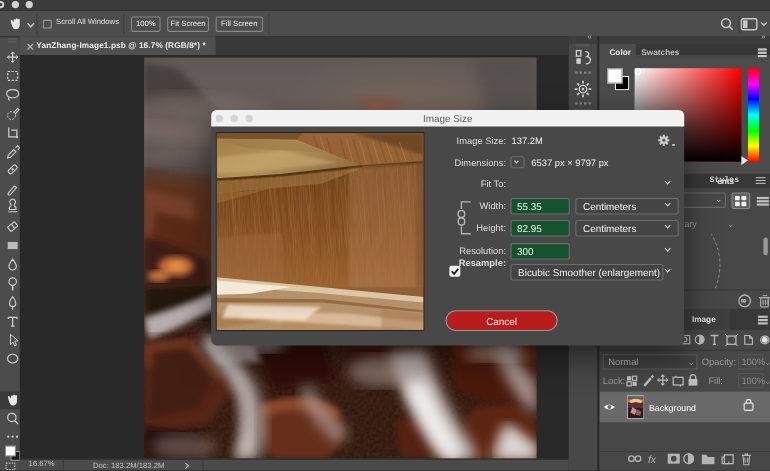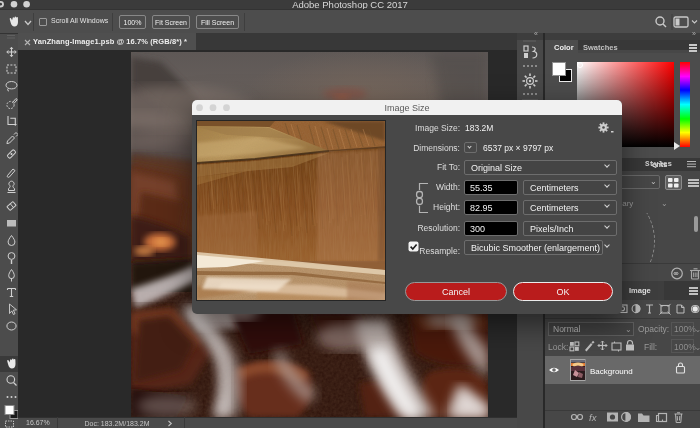--- a/index.html
+++ b/index.html
@@ -17,36 +17,35 @@
 #statusbar{left:18px;top:417px;width:499px;height:11px;background:#4a4a4a;border-top:1px solid #303030;color:#c6c6c6;font-size:8.5px;}
 
 #strip{left:517px;top:33px;width:26px;height:395px;background:#484848;}
 #panels{left:545px;top:33px;width:155px;height:395px;background:#474747;}
 
 #dialog{left:192px;top:100px;width:430px;height:214px;background:#484848;border-radius:5px;box-shadow:0 10px 30px rgba(0,0,0,.5);}
 #dtitle{left:0;top:0;width:430px;height:15px;background:#f1f1f1;border-radius:5px 5px 0 0;}
 #dtitletext{left:0;top:0;width:430px;height:15px;text-align:center;color:#5a5a5a;font-size:9px;line-height:16px;}
 .dlab{position:absolute;right:162px;color:#dedede;font-size:8.5px;text-align:right;white-space:nowrap;height:14px;line-height:14px;}
 .dval{position:absolute;color:#f2f2f2;font-size:8.5px;white-space:nowrap;height:14px;line-height:14px;}
-.fld{position:absolute;height:15px;background:#000000;border:1px solid #6d6d6d;border-radius:2px;color:#f2f2f2;font-size:9px;line-height:14px;padding-left:5px;}
+.fld{position:absolute;height:15px;background:#14532d;border:1px solid #6d6d6d;border-radius:2px;color:#f2f2f2;font-size:9px;line-height:14px;padding-left:5px;}
 .drop{position:absolute;height:15px;background:#444;border:1px solid #6d6d6d;border-radius:2px;color:#f2f2f2;font-size:9px;line-height:14px;padding-left:6px;}
 .chev{position:absolute;width:4px;height:4px;border-right:1px solid #d4d4d4;border-bottom:1px solid #d4d4d4;transform:rotate(45deg);}
 .btn{position:absolute;height:19px;border-radius:9.5px;color:#f2f2f2;font-size:9px;text-align:center;line-height:18px;background:#b91c1c;}
 </style></head>
 <body>
 <div id="app">
 
 <div id="menubar" class="abs"></div>
 <svg class="abs" style="left:0;top:0" width="36" height="9">
  <circle cx="0.6" cy="4.2" r="3.3" fill="#cdcdcd"></circle>
       <circle cx="0.6" cy="4.2" r="1.4" fill="#3b3b3b"></circle>
  <circle cx="14" cy="4.2" r="3.3" fill="#d2d2d2"></circle>
  <circle cx="26.6" cy="4.2" r="3.3" fill="#d2d2d2"></circle>
 </svg>
-<div id="menutitle" class="abs">Adobe Photoshop CC 2017</div>
 
 <div id="optionsbar" class="abs"></div>
 <svg class="abs" style="left:6px;top:13px" width="26" height="18" viewBox="0 0 26 18">
  <path d="M4.5 9 C4 7 3.2 5.5 4.2 5.1 C5 4.8 5.6 6 6 7.5 L6.6 5.2 C6.6 4 8 4 8.2 5.2 L8.6 4.2 C8.8 3.2 10 3.4 10.1 4.4 L10.5 4.6 C10.9 3.8 12 4 11.9 5 L12 9 C12 12 10.5 13.6 8.4 13.6 C6.6 13.6 5.4 12.4 4.5 9 Z" fill="#e8e8e8"></path>
  <path d="M19 8 l3 3.4 3-3.4" stroke="#c9c9c9" stroke-width="1.3" fill="none"></path>
 </svg>
 <div class="abs" style="left:33px;top:13px;width:1px;height:18px;background:#3e3e3e"></div>
 <div class="abs" style="left:39px;top:18px;width:8px;height:8px;border:1px solid #9a9a9a;border-radius:1px;"></div>
 <div class="abs txt" style="left:51px;top:17px;font-size:7px;">Scroll All Windows</div>
 <div class="abs" style="left:112px;top:13px;width:1px;height:18px;background:#3e3e3e"></div>
@@ -532,21 +531,21 @@
  <path d="M0 150 L98 151 L188 161 L188 163 L95 154 L0 154 Z" fill="#7c4e24" opacity="0.55" filter="url(#pb1)"></path>
  <path d="M25 162 L120 164 L188 172 L188 179 L20 170 Z" fill="#ddc0a0" opacity="0.85" filter="url(#pb2)"></path>
  <path d="M0 165 L55 170 L0 178 Z" fill="#a87848" opacity="0.7" filter="url(#pb2)"></path>
  <path d="M60 171 L188 179 L60 179 Z" fill="#b98a58" opacity="0.6" filter="url(#pb2)"></path>
           <path d="M150 160 L188 164 L188 179 L150 179 Z" fill="#a87852" opacity="0.5" filter="url(#pb2)"></path>
           <path d="M10 156 L95 158 L80 170 L5 168 Z" fill="#f2e4d2" opacity="0.8" filter="url(#pb2)"></path>
  </svg>
  </div>
 
  <div class="dlab" style="top:21px;margin-left:35px;">Image Size:</div>
- <div class="dval" style="left:273px;top:21px;">183.2M</div>
+ <div class="dval" style="left:273px;top:21px;">137.2M</div>
  <svg class="abs" style="left:406px;top:22px" width="18" height="12" viewBox="0 0 18 12">
   <g fill="#cfcfcf">
           <circle cx="5.5" cy="5.5" r="3.4"></circle>
   <g>
             <rect x="4.6" y="0.4" width="1.8" height="2"></rect>
             <rect x="4.6" y="8.6" width="1.8" height="2"></rect>
             <rect x="0.4" y="4.6" width="2" height="1.8"></rect>
             <rect x="8.6" y="4.6" width="2" height="1.8"></rect>
   <g transform="rotate(45 5.5 5.5)">
               <rect x="4.6" y="0.4" width="1.8" height="2"></rect>
@@ -559,49 +558,46 @@
           <rect x="13" y="9" width="2.5" height="1.5"></rect>
         </g>
  </svg>
 
  <div class="dlab" style="top:41px;">Dimensions:</div>
  <div class="abs" style="left:272px;top:42px;width:13px;height:11px;border:1px solid #6d6d6d;border-radius:2px;"></div>
  <div class="chev" style="left:276px;top:45px;width:3px;height:3px;"></div>
  <div class="dval" style="left:291px;top:41px;">6537 px × 9797 px</div>
 
  <div class="dlab" style="top:60px;">Fit To:</div>
- <div class="drop" style="left:272px;top:60px;width:153px;">Original Size</div>
  <div class="chev" style="left:413px;top:63px;"></div>
 
  <svg class="abs" style="left:220px;top:82px" width="18" height="32" viewBox="0 0 18 32">
   <path d="M16 1.5 H7.5 V8" stroke="#b4b4b4" stroke-width="1.2" fill="none"></path>
   <path d="M16 30.5 H7.5 V24" stroke="#b4b4b4" stroke-width="1.2" fill="none"></path>
   <rect x="4.6" y="9.5" width="5.8" height="6.2" rx="2.4" fill="none" stroke="#b4b4b4" stroke-width="1.3"></rect>
   <rect x="4.6" y="16.3" width="5.8" height="6.2" rx="2.4" fill="none" stroke="#b4b4b4" stroke-width="1.3"></rect>
  </svg>
  <div class="dlab" style="top:80px;">Width:</div>
  <div class="fld" style="left:272px;top:80px;width:54px;">55.35</div>
  <div class="drop" style="left:331px;top:80px;width:94px;">Centimeters</div>
  <div class="chev" style="left:413px;top:83px;"></div>
 
  <div class="dlab" style="top:100px;">Height:</div>
  <div class="fld" style="left:272px;top:100px;width:54px;">82.95</div>
  <div class="drop" style="left:331px;top:100px;width:94px;">Centimeters</div>
  <div class="chev" style="left:413px;top:103px;"></div>
 
  <div class="dlab" style="top:121px;">Resolution:</div>
  <div class="fld" style="left:272px;top:121px;width:54px;">300</div>
- <div class="drop" style="left:331px;top:121px;width:94px;">Pixels/Inch</div>
  <div class="chev" style="left:413px;top:124px;"></div>
 
  <svg class="abs" style="left:216px;top:141px" width="11" height="11">
         <rect x="0.5" y="0.5" width="10" height="10" rx="2" fill="#f2f2f2"></rect>
         <path d="M2.6 5.6 l2.2 2.4 3.8-4.6" stroke="#1d1d1d" stroke-width="1.6" fill="none"></path>
       </svg>
- <div class="dlab" style="top:144px;">Resample:</div>
+ <div class="dlab" style="top:132px;font-weight:bold;">Resample:</div>
  <div class="drop" style="left:272px;top:140px;width:139px;">Bicubic Smoother (enlargement)</div>
  <div class="chev" style="left:413px;top:143px;"></div>
 
  <div class="btn" style="left:213px;top:182px;width:102px;border:1px solid #989898;">Cancel</div>
- <div class="btn" style="left:321px;top:182px;width:100px;border:1px solid #ececec;">OK</div>
 </div>
 
 </div>
 
 </body></html>

